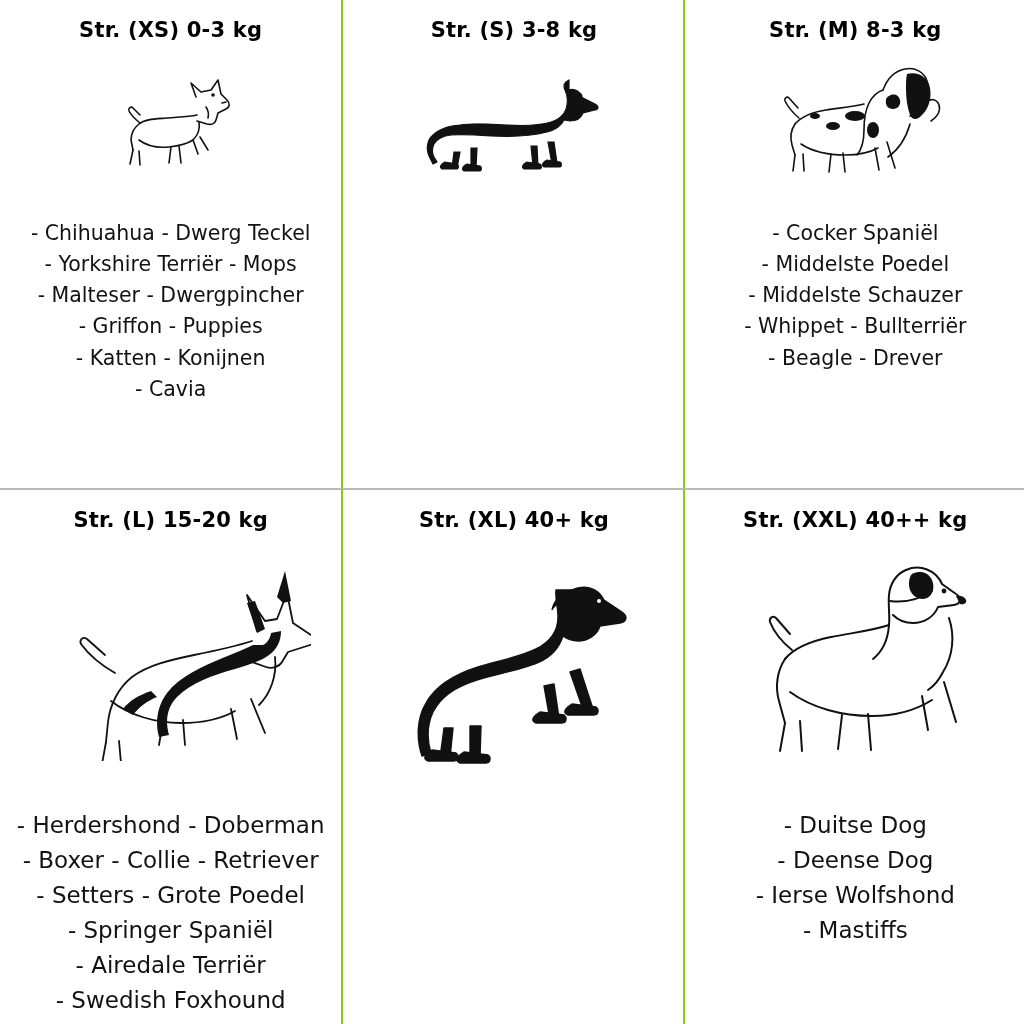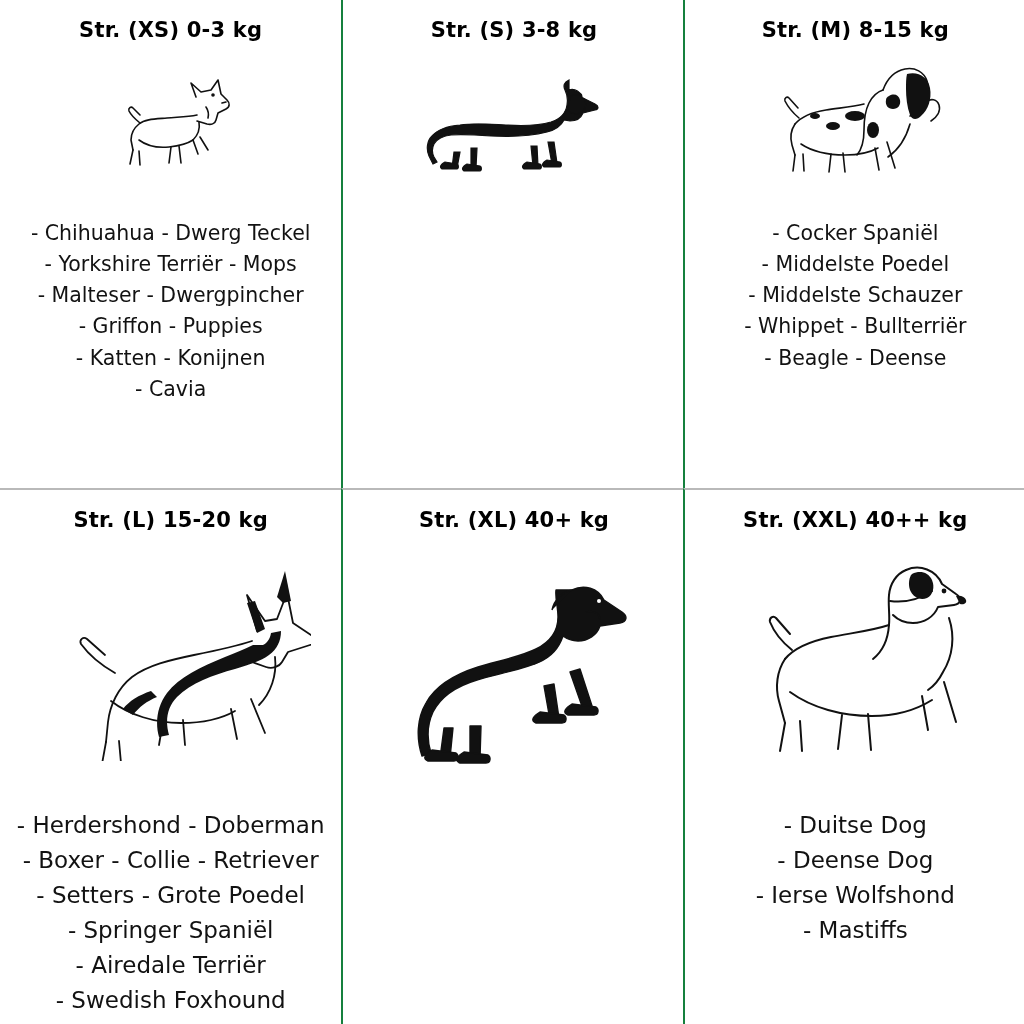--- a/index.html
+++ b/index.html
@@ -26,21 +26,21 @@
   .cell {
     position: relative;
     box-sizing: border-box;
     display: flex;
     flex-direction: column;
     align-items: center;
     padding: 18px 6px 6px 6px;
   }
   
   .cell.col2, .cell.col3 {
-    border-left: 2px solid #15803d;
+    border-left: 2px solid #84cc16;
     padding-left: 8px;
   }
   
   .cell.row2 {
     border-top: 2px solid #b9b9b9;
   }
   .cell-title {
     font-size: 21px;
     font-weight: bold;
     letter-spacing: 0.2px;
@@ -118,21 +118,21 @@
           <path d="M48 98 c-4 2 -6 5 -3 7 l15 0 c3 0 3 -4 1 -5 z"></path>
           <path d="M108 96 c-4 2 -6 5 -3 7 l15 0 c3 0 3 -4 1 -5 z"></path>
           <path d="M128 94 c-4 2 -6 5 -3 7 l15 0 c3 0 3 -4 1 -5 z"></path>
         </g>
         <circle cx="165" cy="30" r="1.6" fill="#fff"></circle>
       </svg>
     </div>
   </div>
 
   <div class="cell r1 col3">
-    <div class="cell-title">Str. (M) 8-15 kg</div>
+    <div class="cell-title">Str. (M) 8-3 kg</div>
     <div class="silhouette">
       <svg width="200" height="135" viewBox="0 0 200 135" aria-hidden="true">
         <g fill="none" stroke="#111" stroke-width="1.6" stroke-linejoin="round" stroke-linecap="round">
           <path d="M128 36 c4 -11 12 -19 22 -21 c10 -2 19 3 22 12 c3 9 1 19 -4 26 c-3 5 -8 8 -13 9"></path>
           <path d="M128 36 c-6 2 -11 7 -14 13 c-4 8 -5 18 -5 27 c0 10 -2 19 -7 25"></path>
           <path d="M109 50 c-12 3 -26 4 -38 6 c-13 2 -24 6 -31 14"></path>
           <path d="M40 70 c-4 6 -5 14 -3 21 l3 10"></path>
           <path d="M40 101 l-2 16 M48 100 l1 17"></path>
           <path d="M44 64 c-6 -5 -11 -11 -14 -17 c-1 -3 2 -5 4 -3 l9 10"></path>
           <path d="M46 90 c12 8 28 11 44 11 c12 0 24 -2 33 -7"></path>
@@ -148,21 +148,21 @@
           <ellipse cx="78" cy="72" rx="7" ry="4"></ellipse>
           <ellipse cx="118" cy="76" rx="6" ry="8"></ellipse>
           <ellipse cx="60" cy="62" rx="5" ry="3"></ellipse>
         </g>
       </svg>
     </div>
     <div class="breeds">- Cocker Spaniël
 - Middelste Poedel
 - Middelste Schauzer
 - Whippet - Bullterriër
-- Beagle - Deense</div>
+- Beagle - Drever</div>
   </div>
 
   <div class="cell r2 row2 col1">
     <div class="cell-title">Str. (L) 15-20 kg</div>
     <div class="silhouette">
       <svg width="280" height="200" viewBox="0 0 280 200" aria-hidden="true">
         <g fill="none" stroke="#111" stroke-width="1.8" stroke-linejoin="round" stroke-linecap="round">
           <path d="M226 70 l-10 -36 l18 26 l12 -2 l10 -26 l6 30 l18 12 c5 3 5 8 -1 10 l-22 7 l-6 10 c-3 5 -10 7 -16 5 l-14 -5"></path>
           <path d="M221 80 c-18 6 -38 10 -58 14 c-24 5 -46 10 -62 22 c-14 11 -22 28 -24 45 l-2 20"></path>
           <path d="M75 181 l-4 22 M88 180 l2 22"></path>

